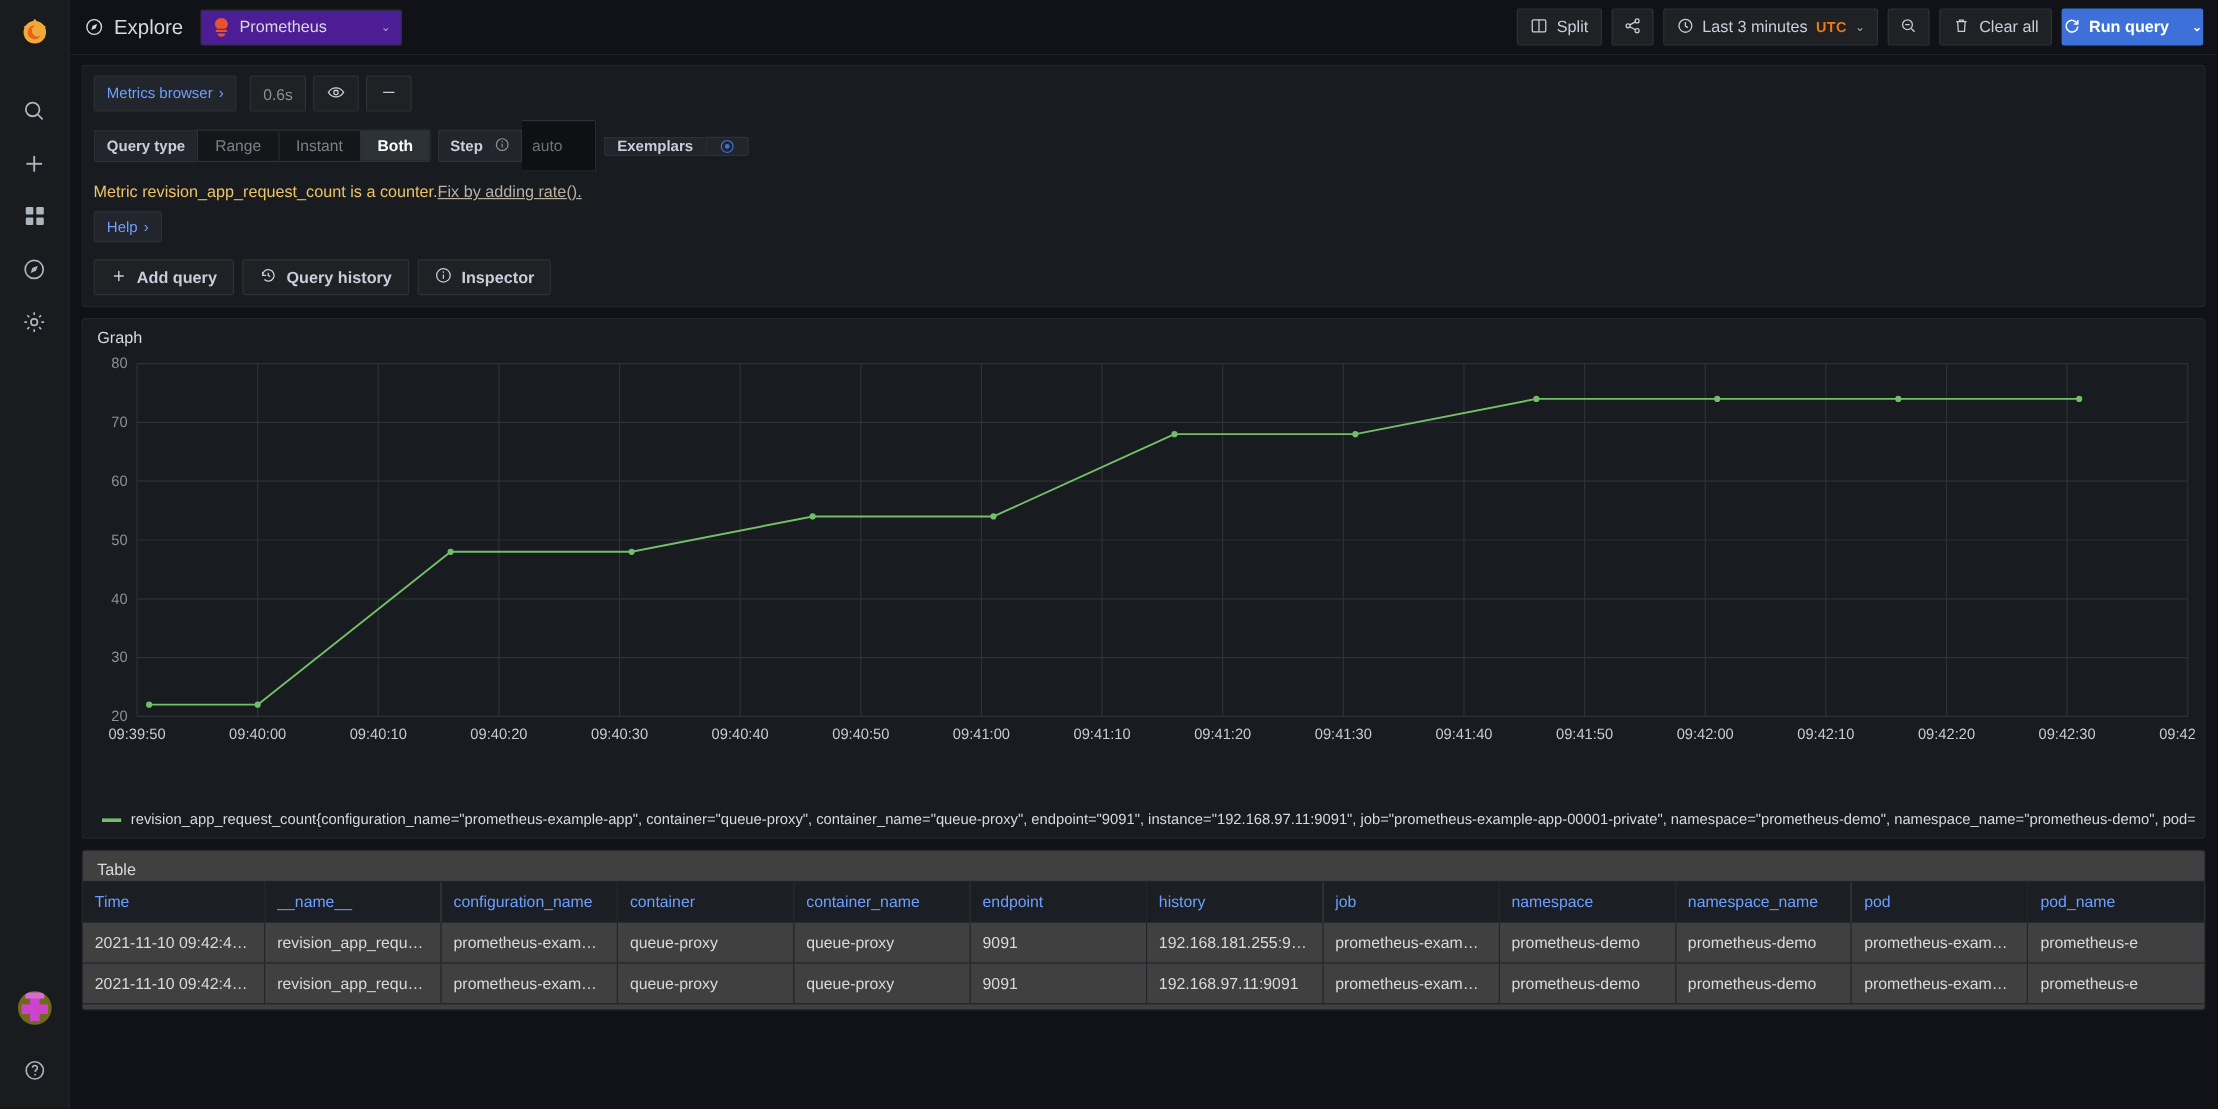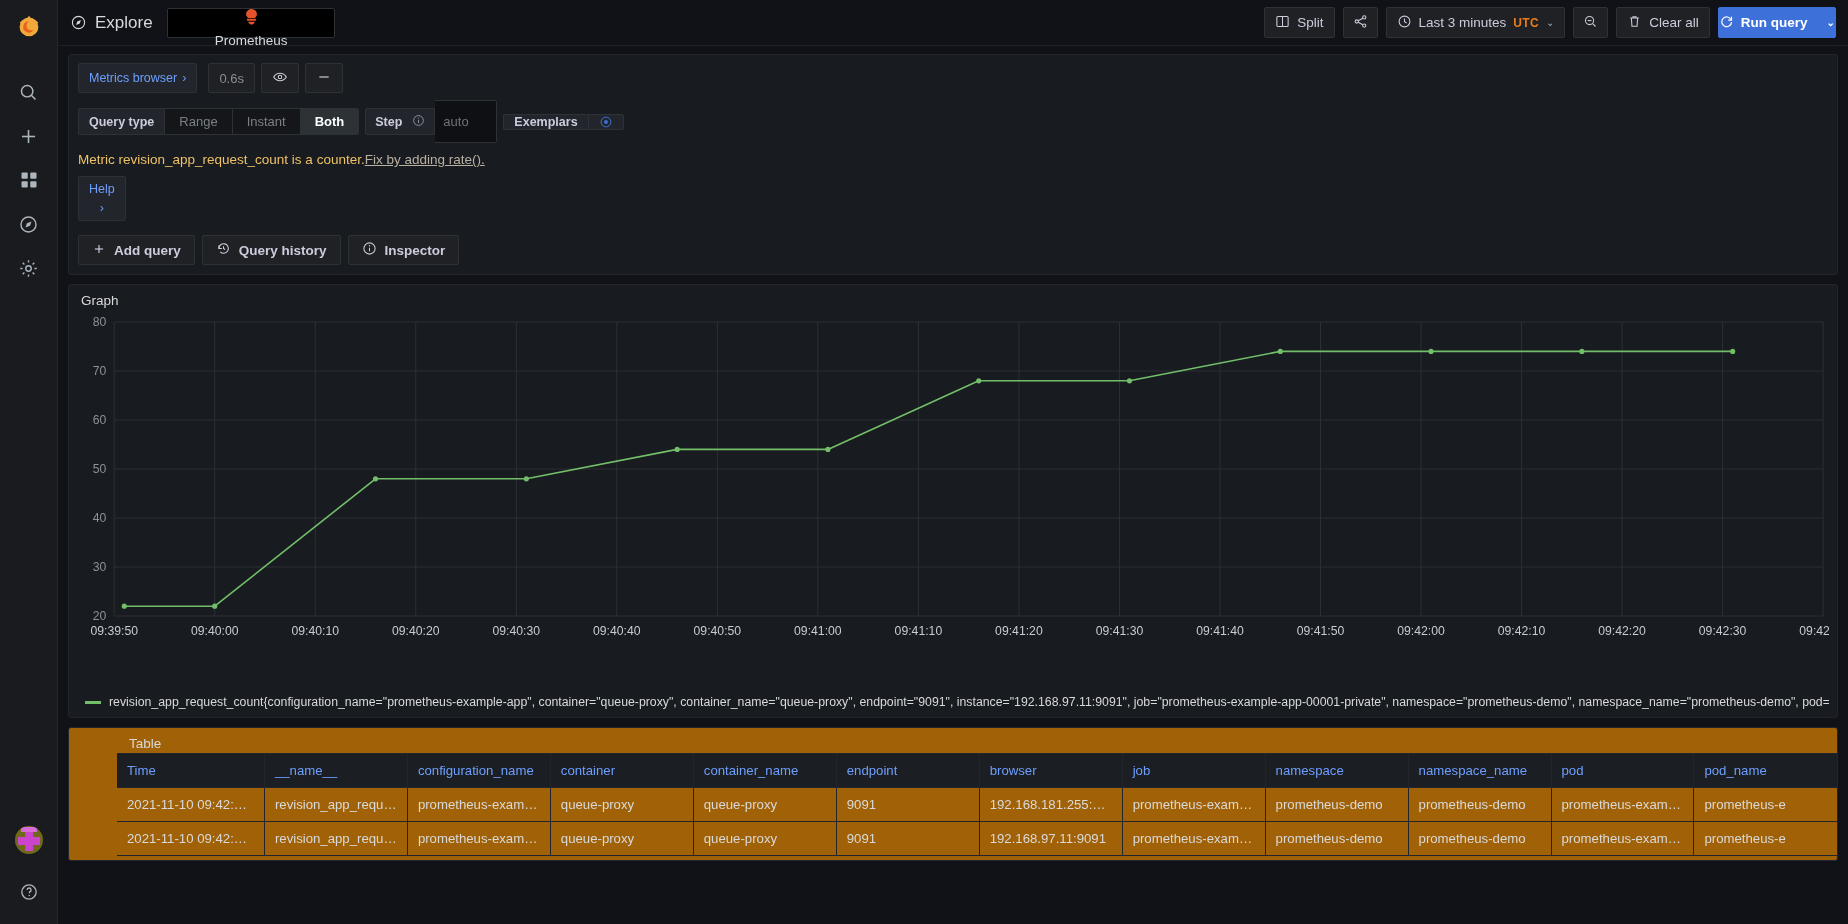--- a/index.html
+++ b/index.html
@@ -50,22 +50,22 @@
     height: 46px; flex: 0 0 46px;
     display: flex; align-items: center; padding: 0 12px 0 8px;
     background: #111217;
     border-bottom: 1px solid #1f2126;
   }
   .explore-title { display:flex; align-items:center; gap: 8px; color: #d8d9da; font-size: 17px; margin-left: 4px;}
   .explore-title .compass { color:#d8d9da; display:flex; }
   .ds-picker {
     margin-left: 14px; height: 30px; min-width: 168px;
     border: 1px solid #2c3235; border-radius: 2px;
-    background: #000000; display: flex; align-items: center; gap: 8px;
-    padding: 0 8px 0 9px; color: #d8d9da; font-size: 13.5px; cursor: pointer; flex-direction: column;
+    background: #4c1d95; display: flex; align-items: center; gap: 8px;
+    padding: 0 8px 0 9px; color: #d8d9da; font-size: 13.5px; cursor: pointer;
   }
   .ds-picker .chev { margin-left: auto; color:#9fa7b3; font-size: 10px;}
   .prom-logo { width:15px; height:16px; flex:0 0 15px; }
   .topbar-right { margin-left:auto; display:flex; align-items:center; gap: 8px; }
   .tb-btn {
     height: 31px; border:1px solid #2c3235; background:#1f2125; border-radius:2px;
     color:#ccccdc; font-size:13.5px; display:flex; align-items:center; gap:7px;
     padding: 0 10px; cursor:pointer; white-space: nowrap;
   }
   .tb-btn.icon-only { padding: 0 9px; }
@@ -136,21 +136,21 @@
   .exemplars-grp .tgl {
     background:#22252b; border:1px solid #2c3235; border-radius:0 2px 2px 0;
     padding: 0 10px; display:flex; align-items:center; color:#3d71d9; cursor:pointer;
   }
 
   .counter-note { margin-top:9px; font-size:13.5px; color:#eec267; }
   .counter-note a { color:#b9b0a2; text-decoration:underline; cursor:pointer;}
   .help-btn {
     margin-top:9px; display:inline-flex; align-items:center; gap:5px;
     background:#22252b; border:1px solid #2c3235; border-radius:2px;
-    color:#6e9fff; font-size:12.5px; padding: 5px 10px; cursor:pointer;flex-direction:column;
+    color:#6e9fff; font-size:12.5px; padding: 5px 10px; cursor:pointer;
   }
   .qactions { display:flex; gap:7px; margin-top:14px; }
   .qact {
     background:#1f2125; border:1px solid #2c3235; border-radius:2px; height:30px;
     color:#ccccdc; font-size:13.5px; font-weight:600; display:flex; align-items:center;
     gap:8px; padding: 0 13px; cursor:pointer;
   }
 
   
   .panel { margin-top: 9px; background:#181b1f; border:1px solid #22252b; border-radius:3px; }
@@ -158,21 +158,21 @@
   .graph-wrap { position: relative; height: 380px; padding: 6px 8px 0 8px; }
   .graph-svg { display:block; width:100%; height: 330px;}
   .legend-row { display:flex; align-items:center; gap:8px; padding: 5px 8px 8px 16px; }
   .legend-swatch { width:16px; height:3px; background:#73bf69; flex:0 0 16px;}
   .legend-text {
     color:#d8d9da; font-size:12.3px; white-space:nowrap; overflow:hidden;
     text-overflow:clip; flex:1 1 auto;
   }
 
   
-  .table-panel { margin-top: 9px; background:#a16207; border:1px solid #22252b; border-radius:3px; padding-bottom: 4px; padding-left: 48px;}
+  .table-panel { margin-top: 9px; background:#404040; border:1px solid #22252b; border-radius:3px; padding-bottom: 4px;}
   table.gtable { width:100%; border-collapse: collapse; table-layout: fixed; }
   table.gtable th {
     text-align:left; color:#6e9fff; font-size:13.2px; font-weight:400;
     padding: 9px 10px; border-bottom:1px solid #22252b; border-top:1px solid #22252b;
     background:#1b1e23; white-space:nowrap; overflow:hidden; text-overflow:ellipsis;
   }
   table.gtable td {
     color:#d8d9da; font-size:13.2px; padding: 9px 10px; border-bottom:1px solid #22252b;
     white-space:nowrap; overflow:hidden; text-overflow:ellipsis;
   }
@@ -514,21 +514,21 @@
       <div class="panel-title">Table</div>
       <table class="gtable">
         <thead>
           <tr id="thead-row">
               <th class="col-time">Time</th>
               <th class="col-std">__name__</th>
               <th class="col-std">configuration_name</th>
               <th class="col-std">container</th>
               <th class="col-std">container_name</th>
               <th class="col-std">endpoint</th>
-              <th class="col-std">browser</th>
+              <th class="col-std">history</th>
               <th class="col-std">job</th>
               <th class="col-std">namespace</th>
               <th class="col-std">namespace_name</th>
               <th class="col-std">pod</th>
               <th class="col-std">pod_name</th>
             </tr>
         </thead>
         <tbody id="tbody">
             <tr>
               <td class="col-time">2021-11-10 09:42:4…</td>

